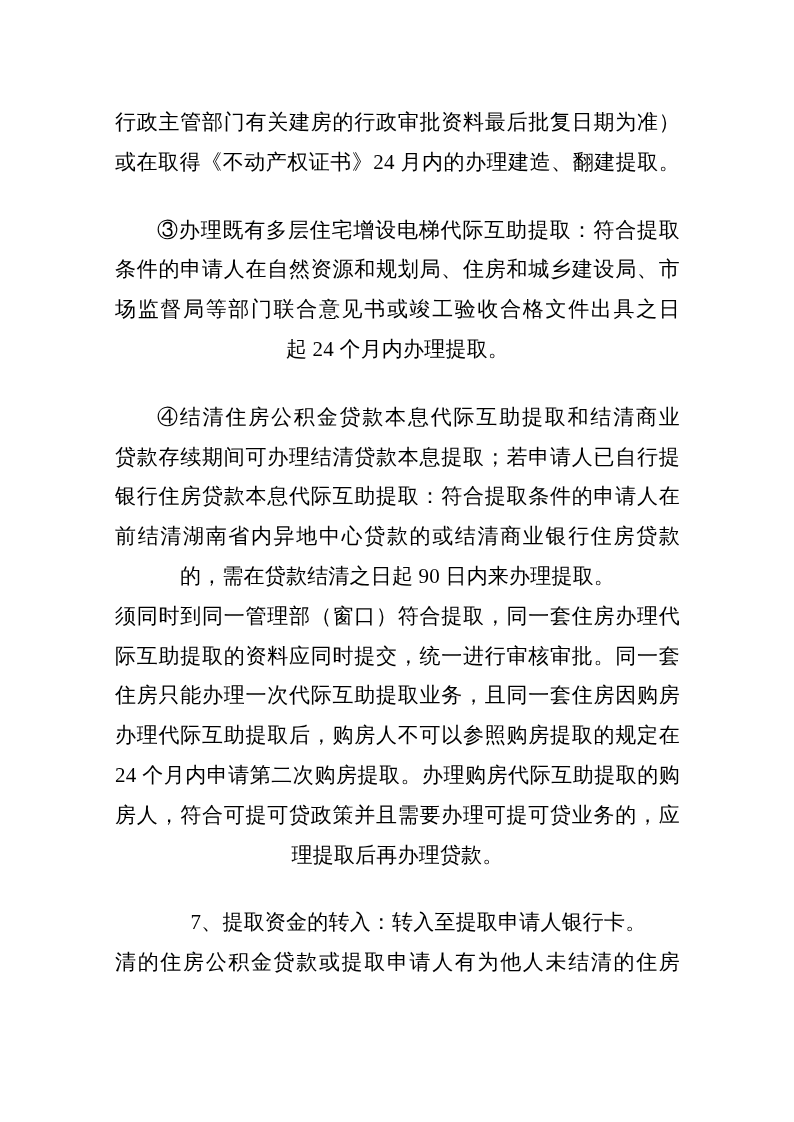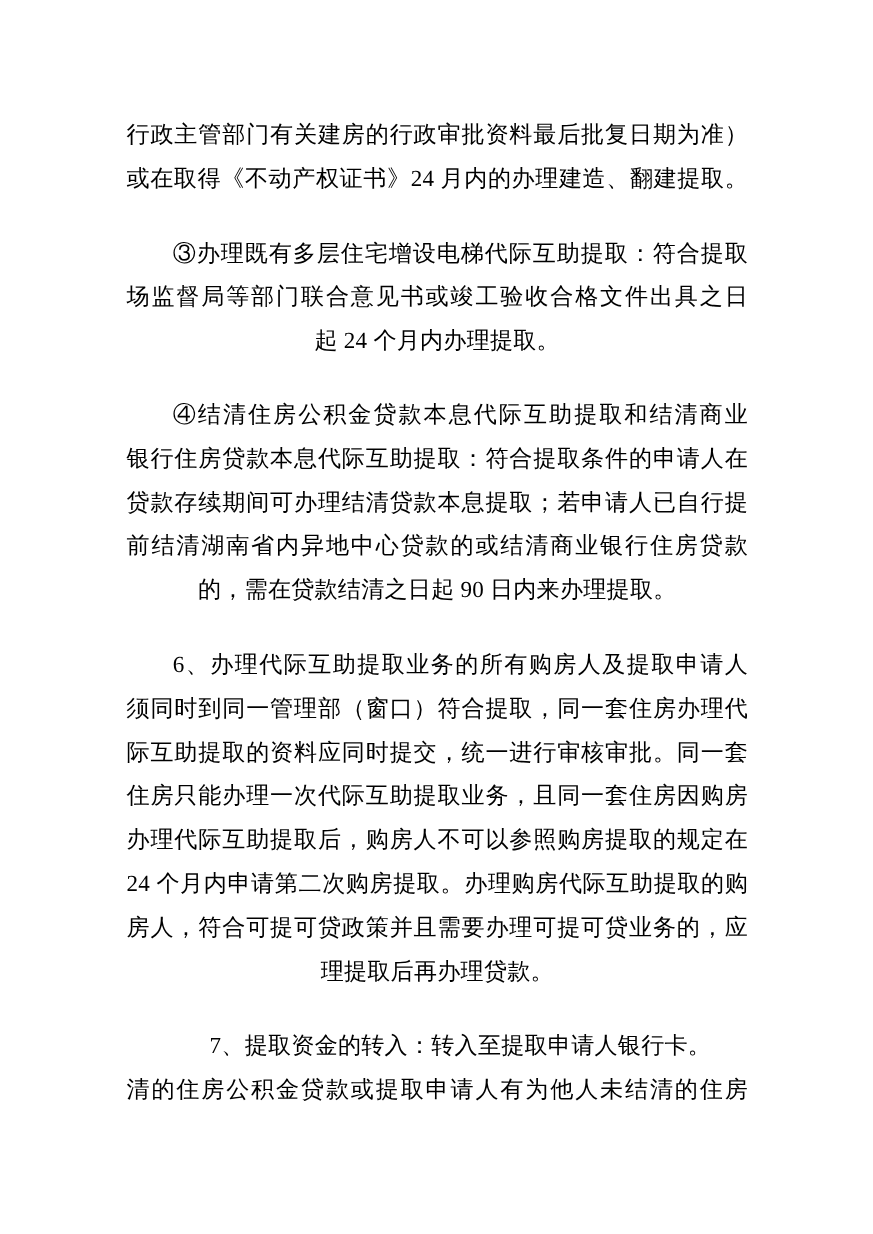--- a/index.html
+++ b/index.html
@@ -44,28 +44,28 @@
   }
 </style>
 </head>
 <body>
 
 <div class="page" style="background: rgb(255, 255, 255); color: rgb(0, 0, 0);">
   <div class="text-block">
       <div class="line fill">行政主管部门有关建房的行政审批资料最后批复日期为准）</div>
       <div class="line fill">或在取得《不动产权证书》24 月内的办理建造、翻建提取。</div>
       <div class="line indent fill">③办理既有多层住宅增设电梯代际互助提取：符合提取</div>
+      <div class="line fill">条件的申请人在自然资源和规划局、住房和城乡建设局、市</div>
       <div class="line fill">场监督局等部门联合意见书或竣工验收合格文件出具之日</div>
       <div class="line">起 24 个月内办理提取。</div>
       <div class="line indent fill">④结清住房公积金贷款本息代际互助提取和结清商业</div>
+      <div class="line fill">贷款存续期间可办理结清贷款本息提取；若申请人已自行提</div>
       <div class="line fill">银行住房贷款本息代际互助提取：符合提取条件的申请人在</div>
-      <div class="line fill">贷款存续期间可办理结清贷款本息提取；若申请人已自行提</div>
       <div class="line fill">前结清湖南省内异地中心贷款的或结清商业银行住房贷款</div>
       <div class="line">的，需在贷款结清之日起 90 日内来办理提取。</div>
-      <div class="line indent fill">6、办理代际互助提取业务的所有购房人及提取申请人</div>
       <div class="line fill">须同时到同一管理部（窗口）符合提取，同一套住房办理代</div>
       <div class="line fill">际互助提取的资料应同时提交，统一进行审核审批。同一套</div>
       <div class="line fill">住房只能办理一次代际互助提取业务，且同一套住房因购房</div>
       <div class="line fill">办理代际互助提取后，购房人不可以参照购房提取的规定在</div>
       <div class="line fill">24 个月内申请第二次购房提取。办理购房代际互助提取的购</div>
       <div class="line fill">房人，符合可提可贷政策并且需要办理可提可贷业务的，应</div>
       <div class="line">理提取后再办理贷款。</div>
       <div class="line indent">7、提取资金的转入：转入至提取申请人银行卡。</div>
       <div class="line fill">清的住房公积金贷款或提取申请人有为他人未结清的住房</div>
     </div>

